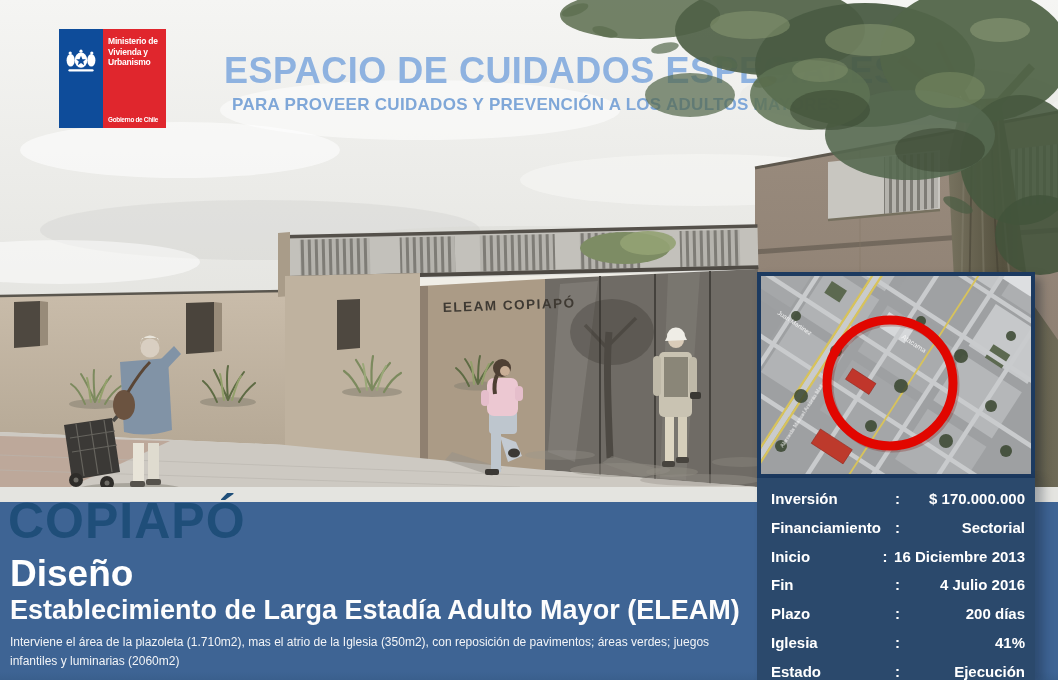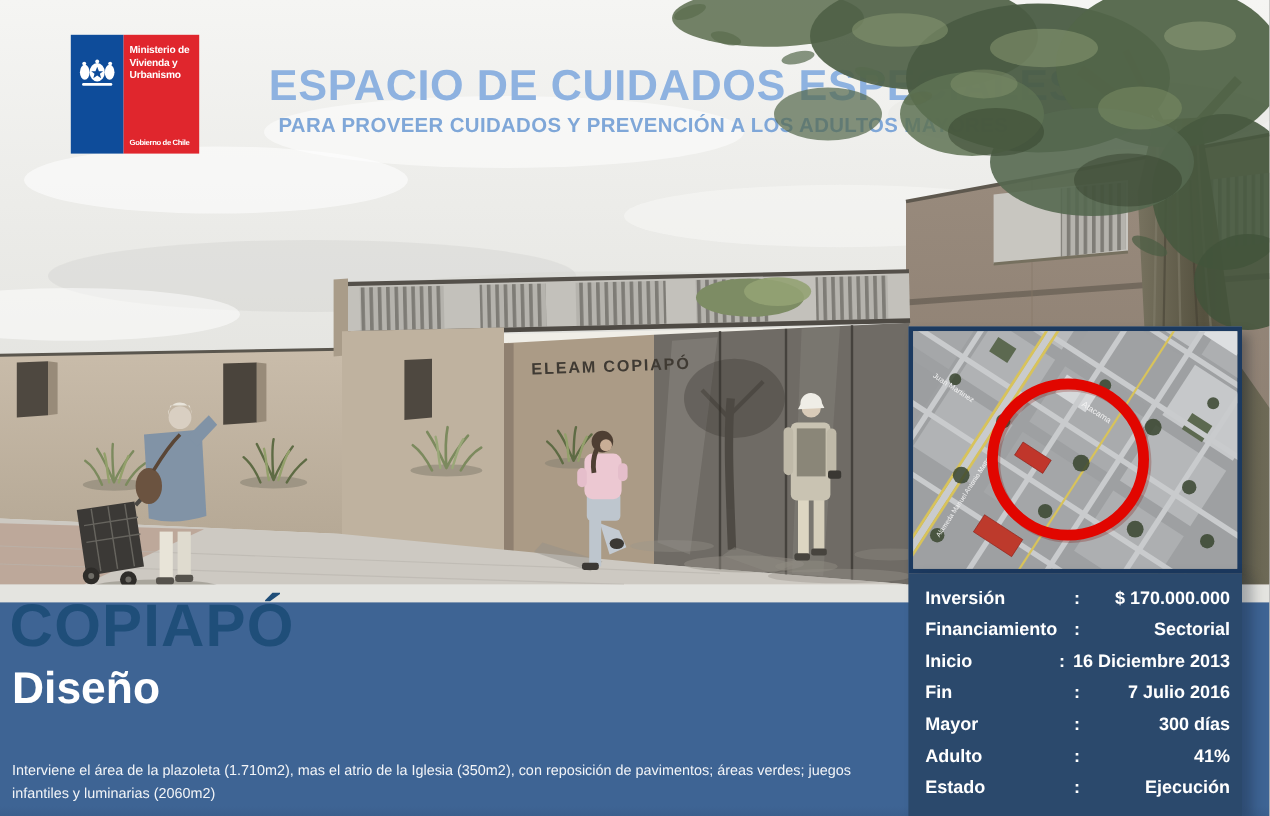--- a/index.html
+++ b/index.html
@@ -32,21 +32,21 @@
            color:#F2F4F7; line-height:1.55; }
 
   
   .map { position:absolute; left:757px; top:272px; width:278px; height:206px; z-index:5;
          border:4px solid #1C3A60; background:#9EA0A2; box-shadow:6px 6px 9px rgba(10,20,35,.35); }
   .map svg { display:block; }
 
   
   .panel { position:absolute; left:757px; top:478px; width:278px; height:202px; z-index:6;
            background:#2B496C; display:flex; flex-direction:column; justify-content:space-between;
-           padding:13px 0 16px 0; box-shadow:8px 4px 10px rgba(10,20,35,.3); }
+           padding:13px 0 1px 0; box-shadow:8px 4px 10px rgba(10,20,35,.3); }
   .row { display:flex; color:#FFFFFF; font-weight:bold; font-size:15px; padding:0 10px 0 14px; line-height:1; }
   .row .lbl { width:124px; }
   .row .sep { width:13px; }
   .row .val { flex:1; white-space:nowrap;text-align:right; }
 </style>
 </head>
 <body>
 
 <div class="slide">
 
@@ -293,20 +293,21 @@
     <ellipse cx="85" cy="32" rx="13" ry="5" fill="#5A6C4D" opacity="0.7" transform="rotate(15 85 32)"></ellipse>
     <ellipse cx="145" cy="48" rx="14" ry="5" fill="#566A4D" opacity="0.7" transform="rotate(-12 145 48)"></ellipse>
     <ellipse cx="205" cy="62" rx="13" ry="5" fill="#566A4D" opacity="0.65" transform="rotate(18 205 62)"></ellipse>
     <ellipse cx="245" cy="82" rx="12" ry="5" fill="#5A6C4D" opacity="0.6" transform="rotate(-15 245 82)"></ellipse>
     <ellipse cx="438" cy="205" rx="16" ry="6" fill="#4A5C43" opacity="0.7" transform="rotate(25 438 205)"></ellipse>
   </svg>
 
   <div class="band">
     <div class="city">COPIAPÓ</div>
     <div class="stage">Diseño</div>
+    <div class="pname">Establecimiento de Larga Estadía Adulto Mayor (ELEAM)</div>
     <div class="pdesc">Interviene el área de la plazoleta (1.710m2), mas el atrio de la Iglesia (350m2), con reposición de pavimentos; áreas verdes; juegos infantiles y luminarias (2060m2)</div>
   </div>
 
   <div class="map">
     <svg width="270" height="198" viewBox="0 0 270 198">
       <g transform="rotate(33 135 99)">
         <rect x="-120" y="-120" width="510" height="440" fill="#9EA0A2"></rect>
         <rect x="-60" y="-80" width="70" height="55" fill="#B3B5B7"></rect>
           <rect x="20" y="-80" width="60" height="55" fill="#A8AAAC"></rect>
         <rect x="90" y="-80" width="80" height="55" fill="#C2C4C6"></rect>
@@ -386,29 +387,29 @@
       <span class="val">Sectorial</span>
     </div>
     <div class="row">
       <span class="lbl">Inicio</span>
       <span class="sep">:</span>
       <span class="val">16 Diciembre 2013</span>
     </div>
     <div class="row">
       <span class="lbl">Fin</span>
       <span class="sep">:</span>
-      <span class="val">7 Julio 2016</span>
-    </div>
-    <div class="row">
-      <span class="lbl">Mayor</span>
-      <span class="sep">:</span>
-      <span class="val">300 días</span>
-    </div>
-    <div class="row">
-      <span class="lbl">Adulto</span>
+      <span class="val">4 Julio 2016</span>
+    </div>
+    <div class="row">
+      <span class="lbl">Plazo</span>
+      <span class="sep">:</span>
+      <span class="val">200 días</span>
+    </div>
+    <div class="row">
+      <span class="lbl">Iglesia</span>
       <span class="sep">:</span>
       <span class="val">41%</span>
     </div>
     <div class="row">
       <span class="lbl">Estado</span>
       <span class="sep">:</span>
       <span class="val">Ejecución</span>
     </div>
   </div>
 

